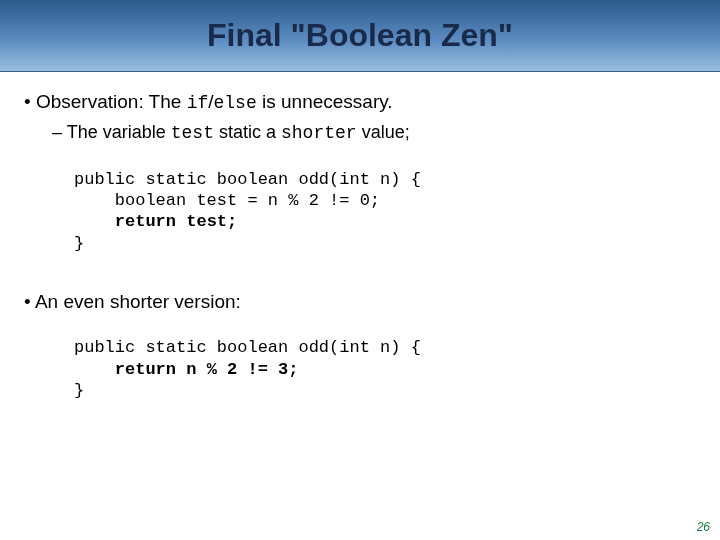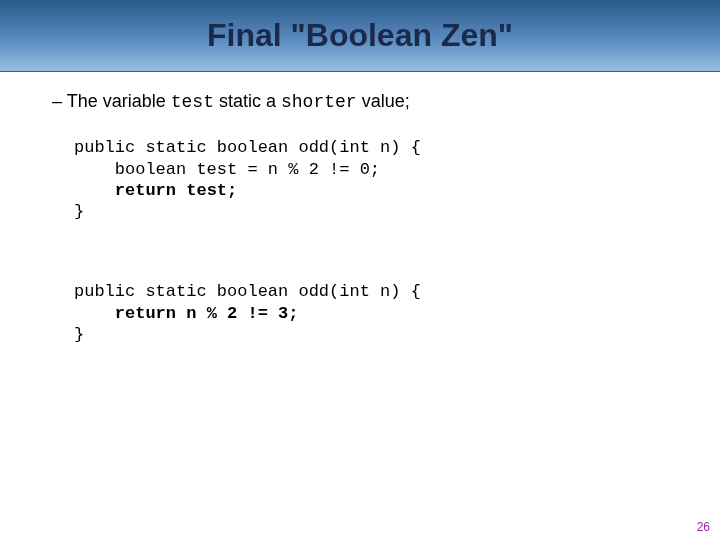--- a/index.html
+++ b/index.html
@@ -54,47 +54,52 @@
     white-space: pre;
     margin: 23px 0 18px 56px;
     line-height: 1.25;
   }
   .bold { font-weight: bold; }
   .page-num {
     position: absolute;
     bottom: 6px;
     right: 10px;
     font-size: 12px;
-    color: #a21caf;
+    color: #15803d;
+    font-style: italic;
   }
   .gap { height: 18px; }
 </style>
 </head>
 <body>
 
 <div class="slide">
 
   <div class="title-band">
     <div class="title-text">Final "Boolean Zen"</div>
   </div>
 
   <div class="body">
 
+    <div class="bullet1">
+      <span>Observation: The </span><span class="codeinline">if</span><span>/</span><span class="codeinline">else</span><span> is unnecessary.</span>
+    </div>
 
     <div class="bullet2">
       <span>The variable </span><span class="codeinline">test</span><span> static a </span><span class="codeinline">shorter</span><span> value;</span>
     </div>
 
     <div class="codeblock"><span>public static boolean odd(int n) {</span>
 <span>    boolean test = n % 2 != 0;</span>
 <span>    </span><span class="bold">return test;</span>
 <span>}</span></div>
 
     <div class="gap"></div>
 
+    <div class="bullet1">An even shorter version:</div>
 
 
     <div class="codeblock"><span>public static boolean odd(int n) {</span>
 <span>    </span><span class="bold">return n % 2 != 3;</span>
 <span>}</span></div>
 
   </div>
 
   <div class="page-num">26</div>
 </div>

